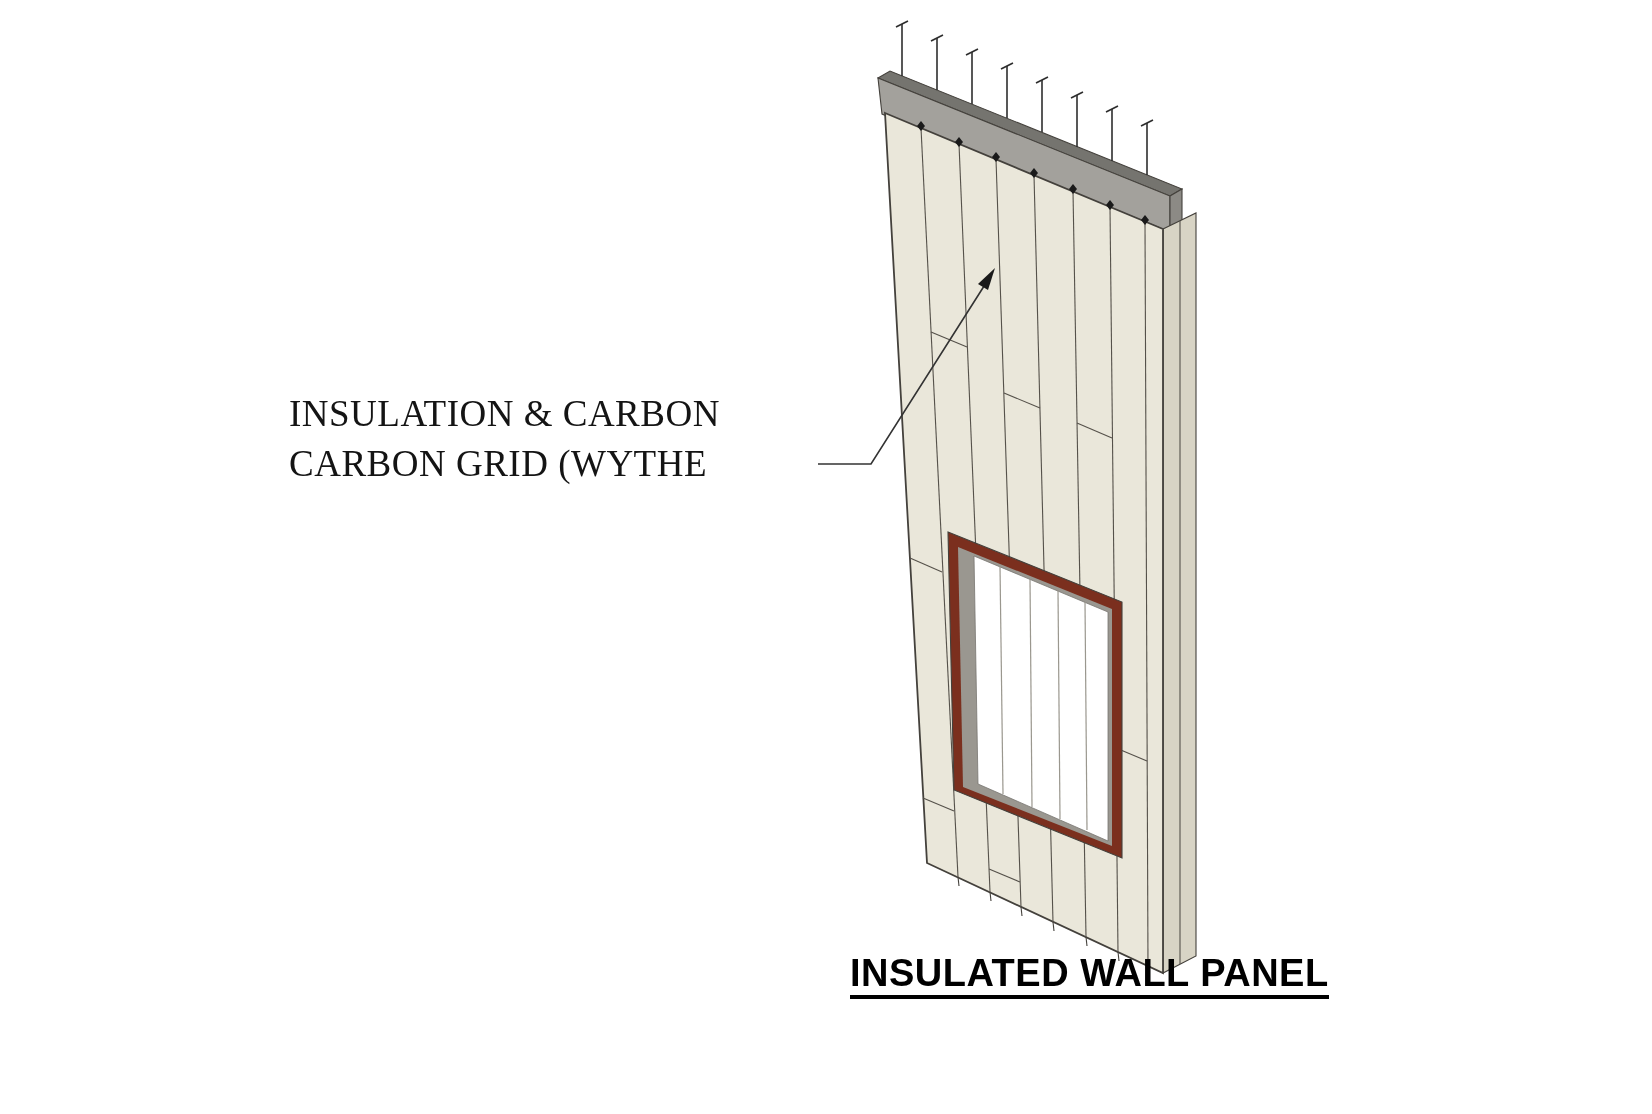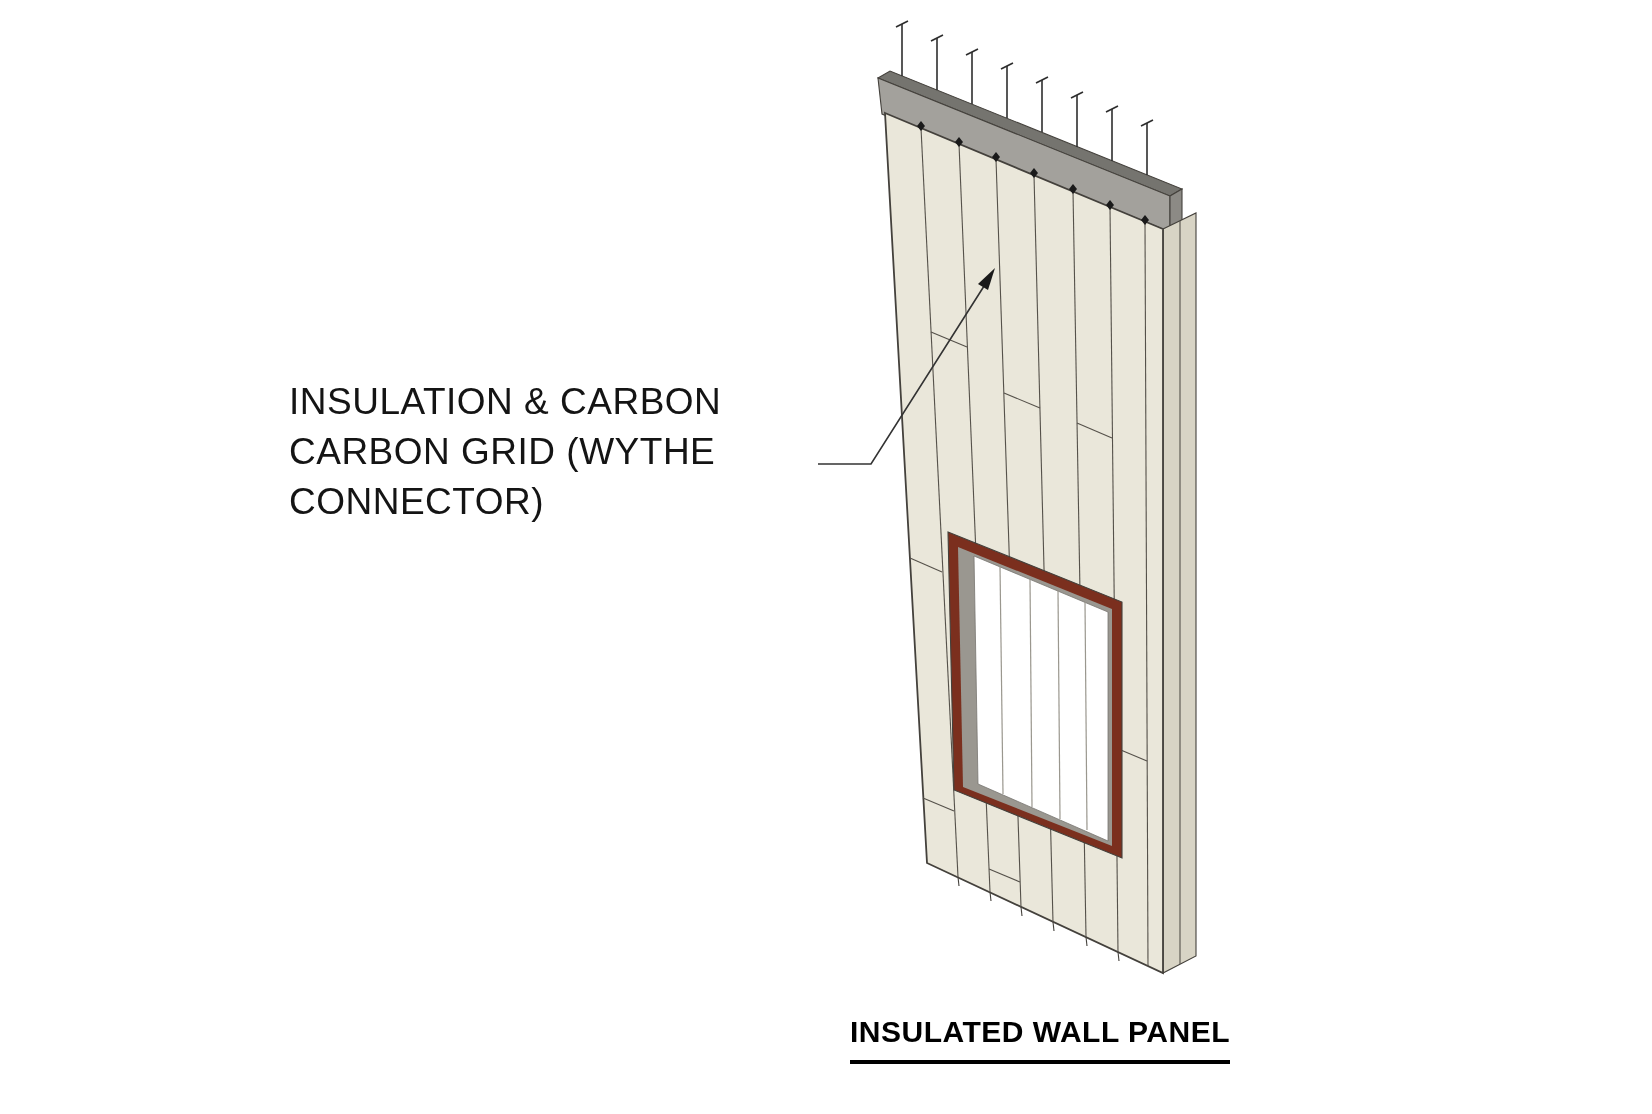--- a/index.html
+++ b/index.html
@@ -16,37 +16,38 @@
     overflow: hidden;
   }
   .diagram-svg {
     position: absolute;
     left: 0;
     top: 0;
   }
   .callout-label {
     position: absolute;
     left: 289px;
-    top: 377px;
+    top: 389px;
     font-size: 37px;
     line-height: 50px;
     letter-spacing: 0.5px;
     color: #141414;
     white-space: nowrap;
+    font-family: Liberation Serif, serif;
   }
   .drawing-title {
     position: absolute;
     left: 850px;
-    top: 1015px;
-    font-size: 30px;
+    top: 952px;
+    font-size: 38px;
     font-weight: 700;
     letter-spacing: 0.5px;
     color: #000000;
     border-bottom: 4px solid #000000;
-    padding-bottom: 11px;
+    padding-bottom: 0;
     white-space: nowrap;
   }
   .seam { stroke: #55514a; stroke-width: 1.1; }
   .joint { stroke: #55514a; stroke-width: 1.1; }
   .edge  { stroke: #44413c; stroke-width: 1.8; }
   .thin  { stroke: #44413c; stroke-width: 1.1; }
   .rebar { stroke: #2e2e2e; stroke-width: 1.6; }
   .wythe { stroke: #9a978e; stroke-width: 1.2; }
 </style>
 </head>
@@ -141,18 +142,17 @@
 
     <g>
       <polyline points="818,464 871,464 986,283" fill="none" stroke-width="1.6" stroke="#333333"></polyline>
       <polygon points="995,268 988,290 978,284" fill="#1a1a1a"></polygon>
     </g>
   </svg>
 
   <div class="callout-label">
     <div>INSULATION &amp; CARBON</div>
     <div>CARBON GRID (WYTHE</div>
-    <div>CONNECTOR)</div>
   </div>
 
   <div class="drawing-title">INSULATED WALL PANEL</div>
 
 </div>
 
 </body></html>

